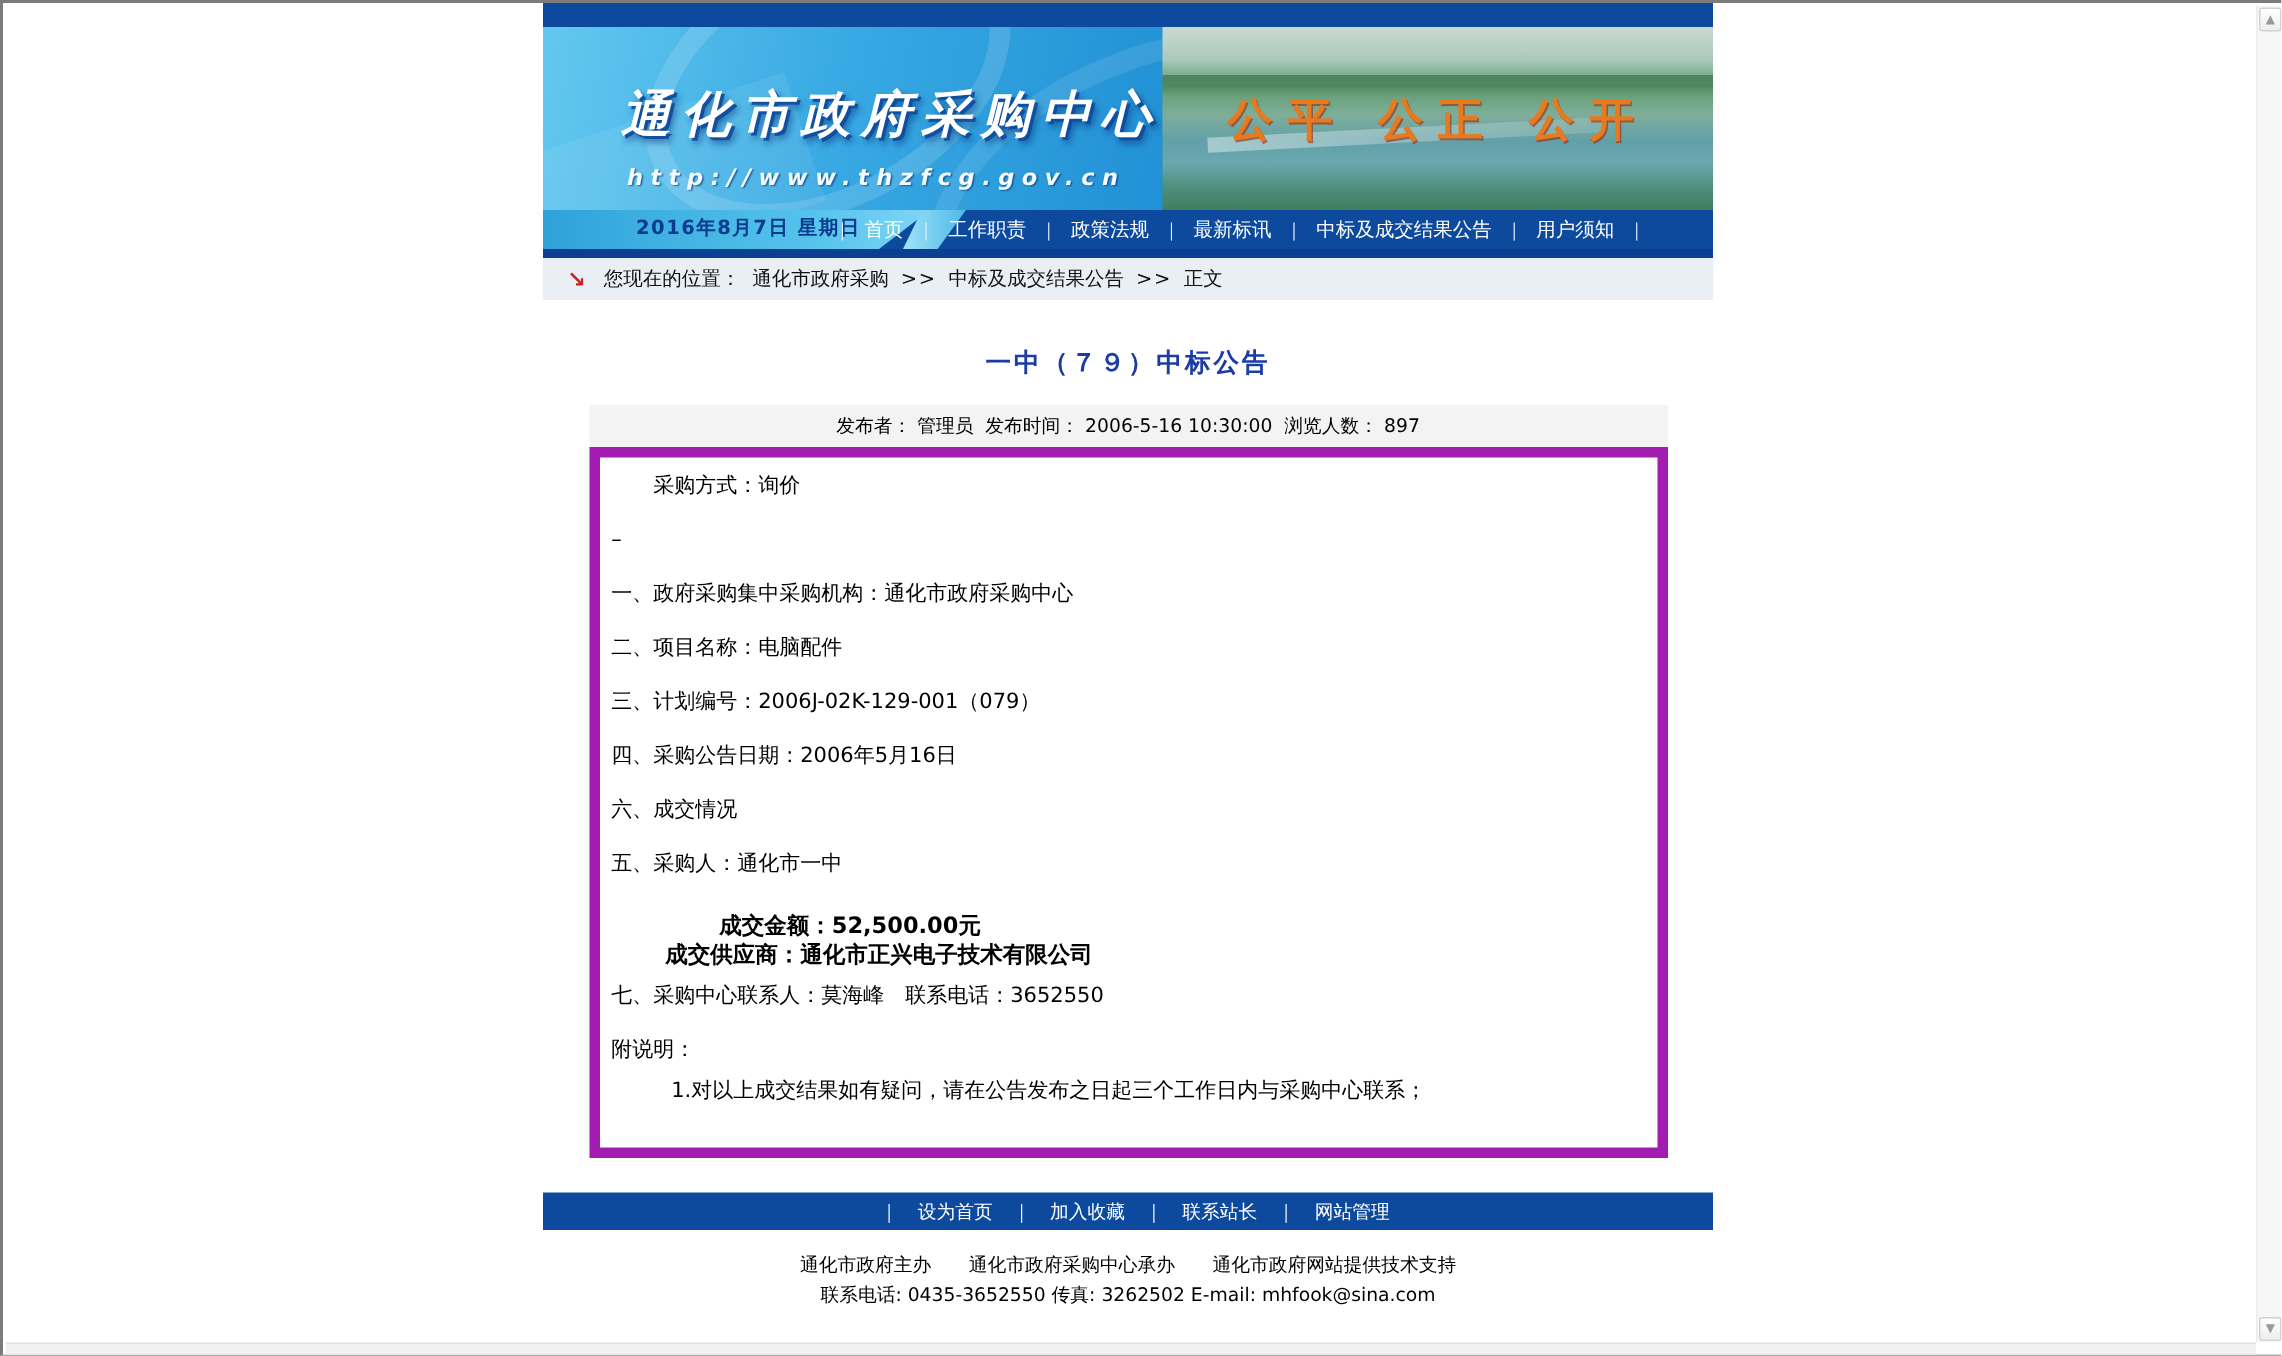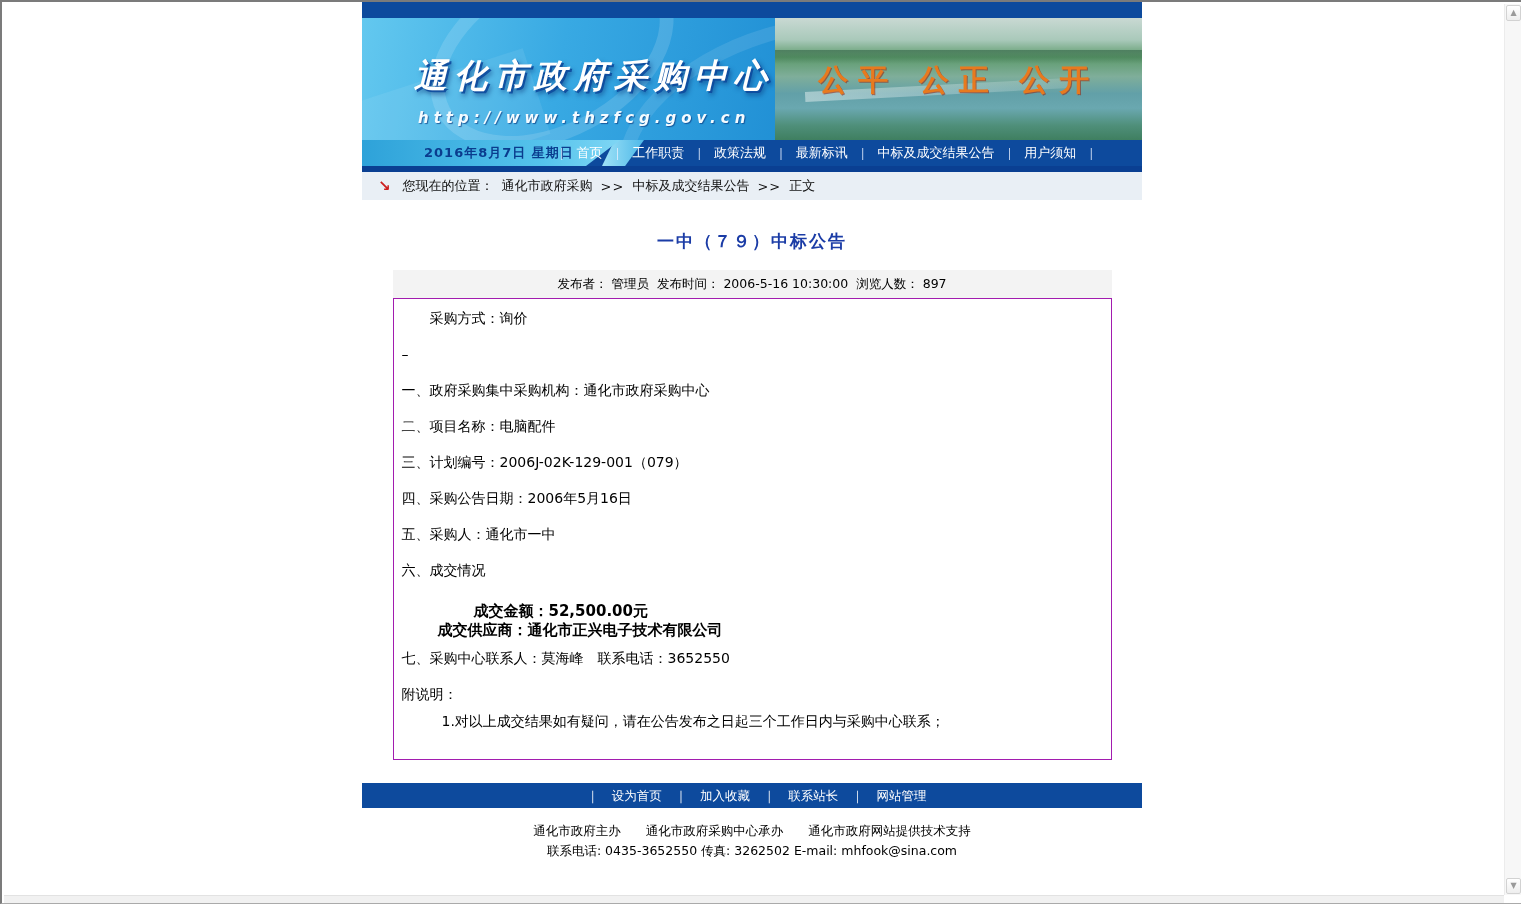--- a/index.html
+++ b/index.html
@@ -95,21 +95,21 @@
   .article-title {
     margin-top:30px; text-align:center; color:#1b3ca6; font-size:17px; font-weight:bold;
     letter-spacing:2px;
   }
   .meta-bar {
     width:719px; margin:17px auto 0; height:28px; line-height:28px; background:#f3f3f3;
     text-align:center; font-size:12.5px; color:#000;
   }
   .meta-bar span { margin:0 2px; }
   .article-box {
-    width:719px; margin:0 auto; border:1px solid #a21caf; background:#fff;
+    width:719px; margin:0 auto; border:7px solid #a21caf; background:#fff;
     padding:1px 12px 28px 8px; min-height:420px;
   }
   .article-box p { font-size:14px; line-height:36px; color:#000; white-space:nowrap; }
   .article-box p.tight { line-height:19px; }
   .article-box p.bold { font-weight:bold; font-size:15px; }
   .pl28 { padding-left:28px; }
   .pl36 { padding-left:36px; }
   .pl40 { padding-left:40px; }
   .pl72 { padding-left:72px; }
   .mt14 { margin-top:14px; }
@@ -202,22 +202,22 @@
       <span>浏览人数：</span><span>897</span>
     </div>
 
     <div class="article-box">
       <p class="pl28">采购方式：询价</p>
       <p>–</p>
       <p>一、政府采购集中采购机构：通化市政府采购中心</p>
       <p>二、项目名称：电脑配件</p>
       <p>三、计划编号：2006J-02K-129-001（079）</p>
       <p>四、采购公告日期：2006年5月16日</p>
+      <p>六、成交情况</p>
       <p>五、采购人：通化市一中</p>
-      <p>六、成交情况</p>
       <p class="bold tight pl72 mt14">成交金额：52,500.00元</p>
       <p class="bold tight pl36">成交供应商：通化市正兴电子技术有限公司</p>
       <p>七、采购中心联系人：莫海峰　联系电话：3652550</p>
       <p>附说明：</p>
       <p class="tight pl40">1.对以上成交结果如有疑问，请在公告发布之日起三个工作日内与采购中心联系；</p>
     </div>
 
     <div class="footer-bar">
       <span class="sep">｜</span>
       <a>设为首页</a>

